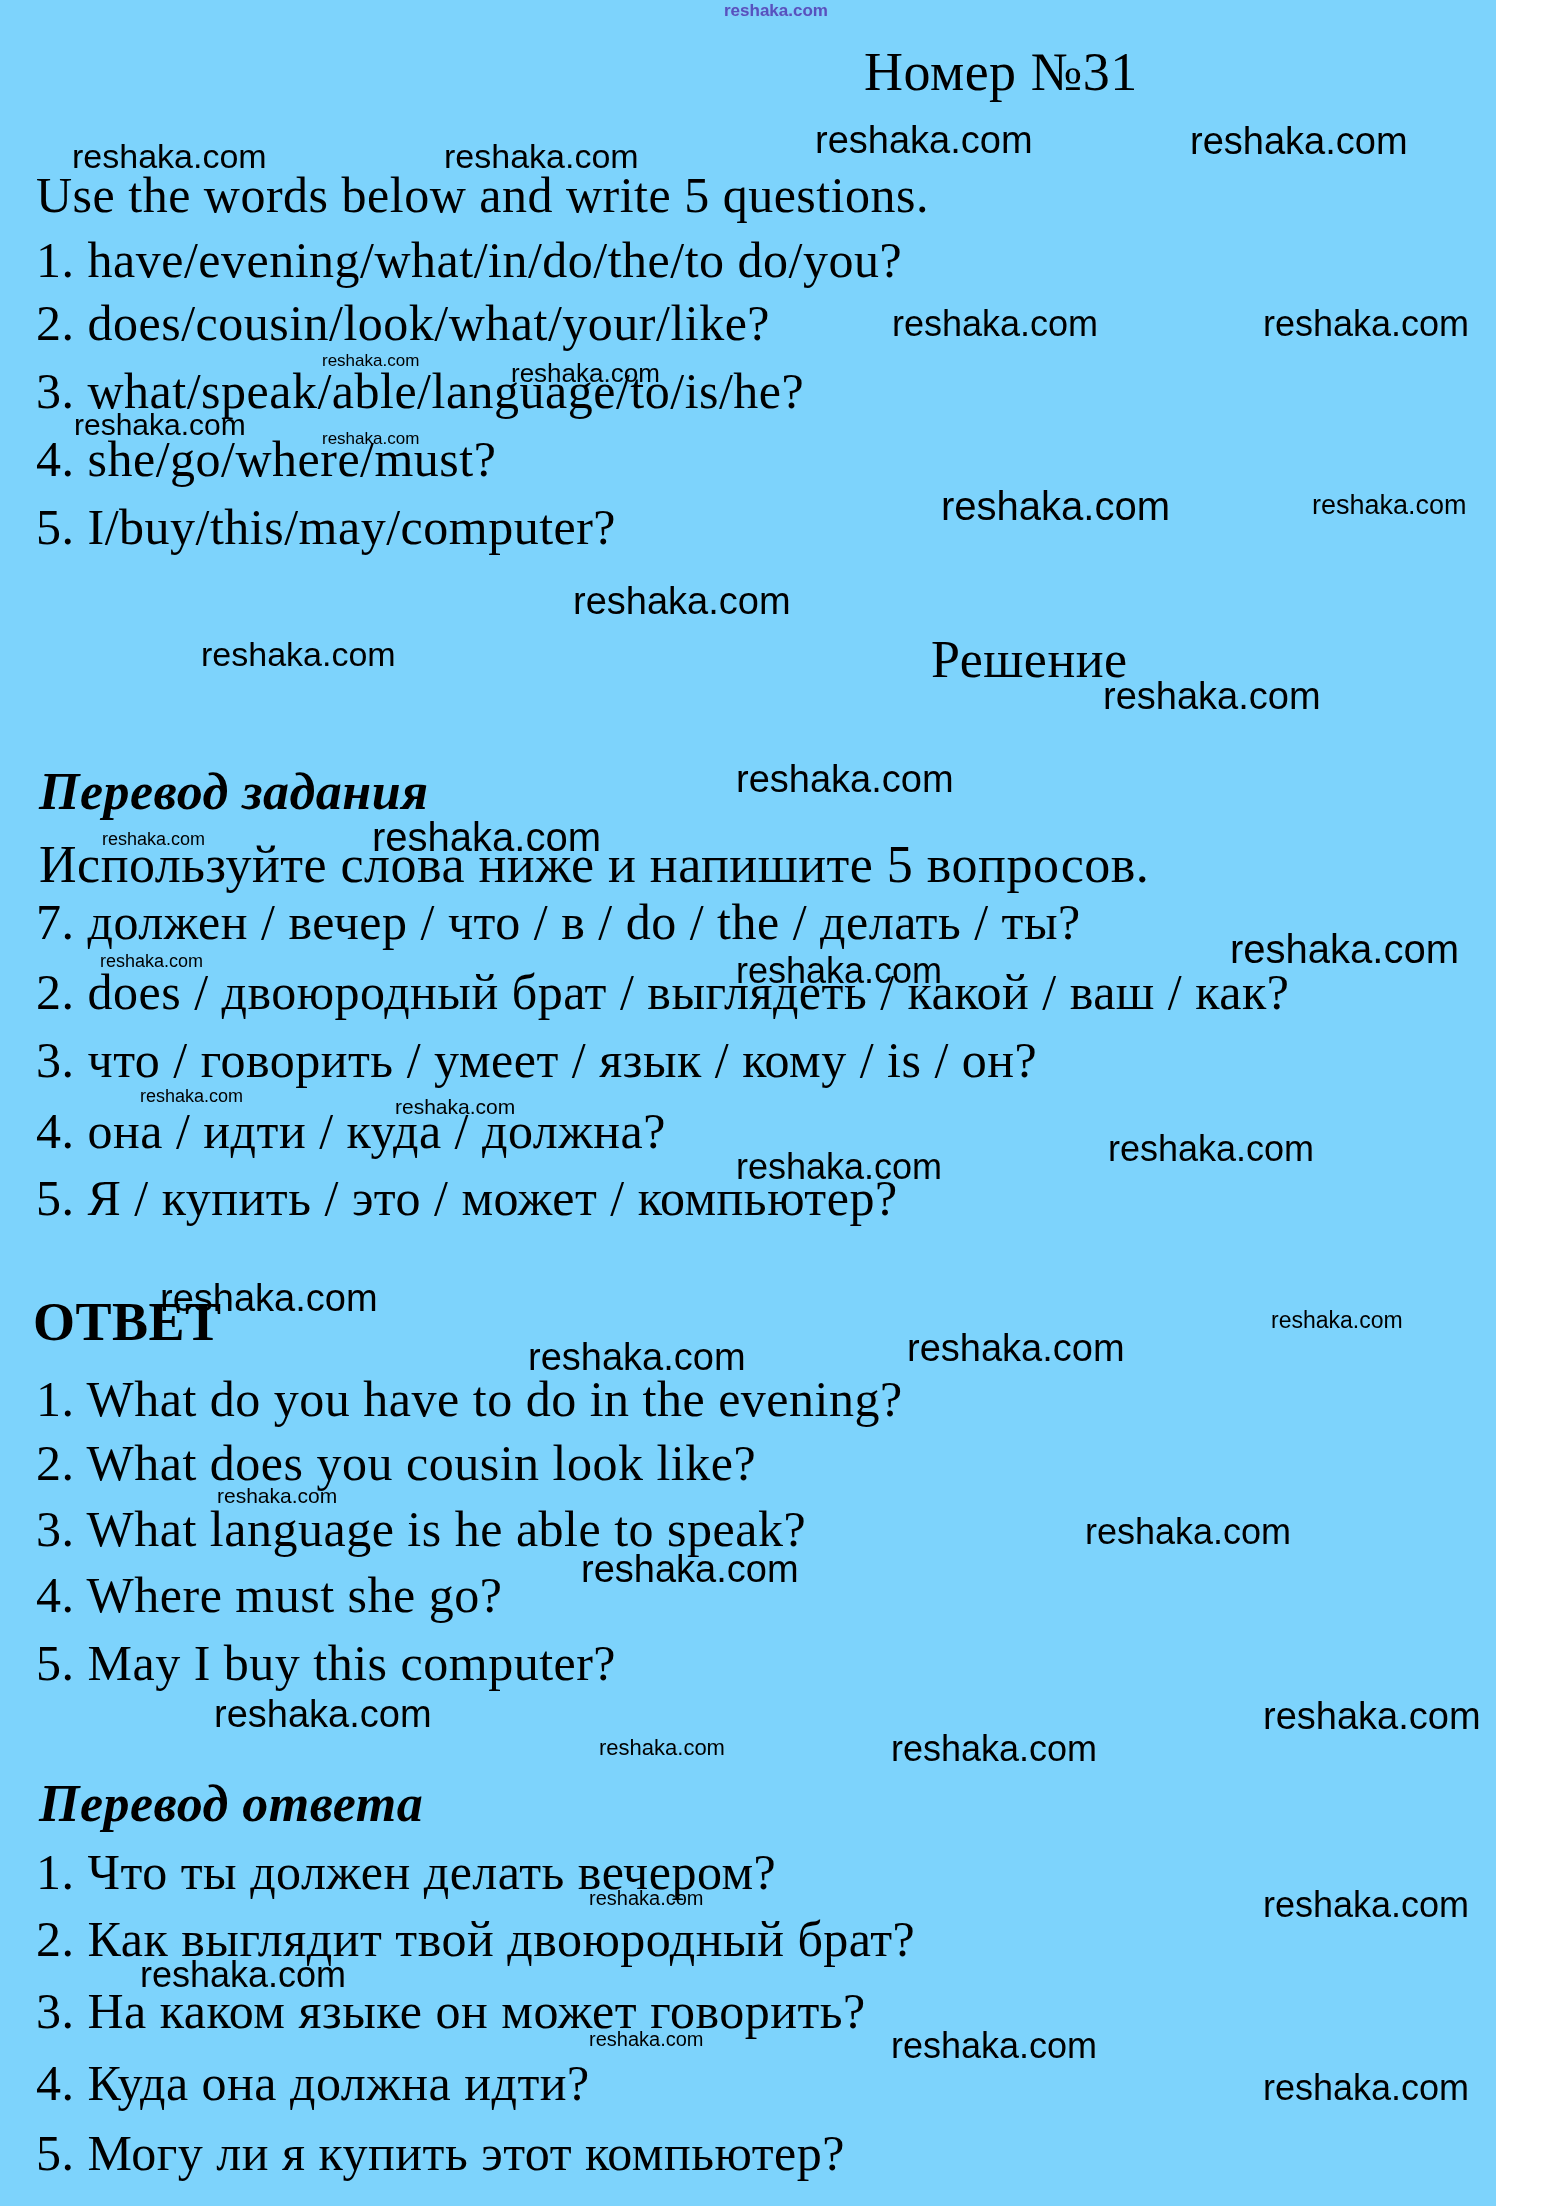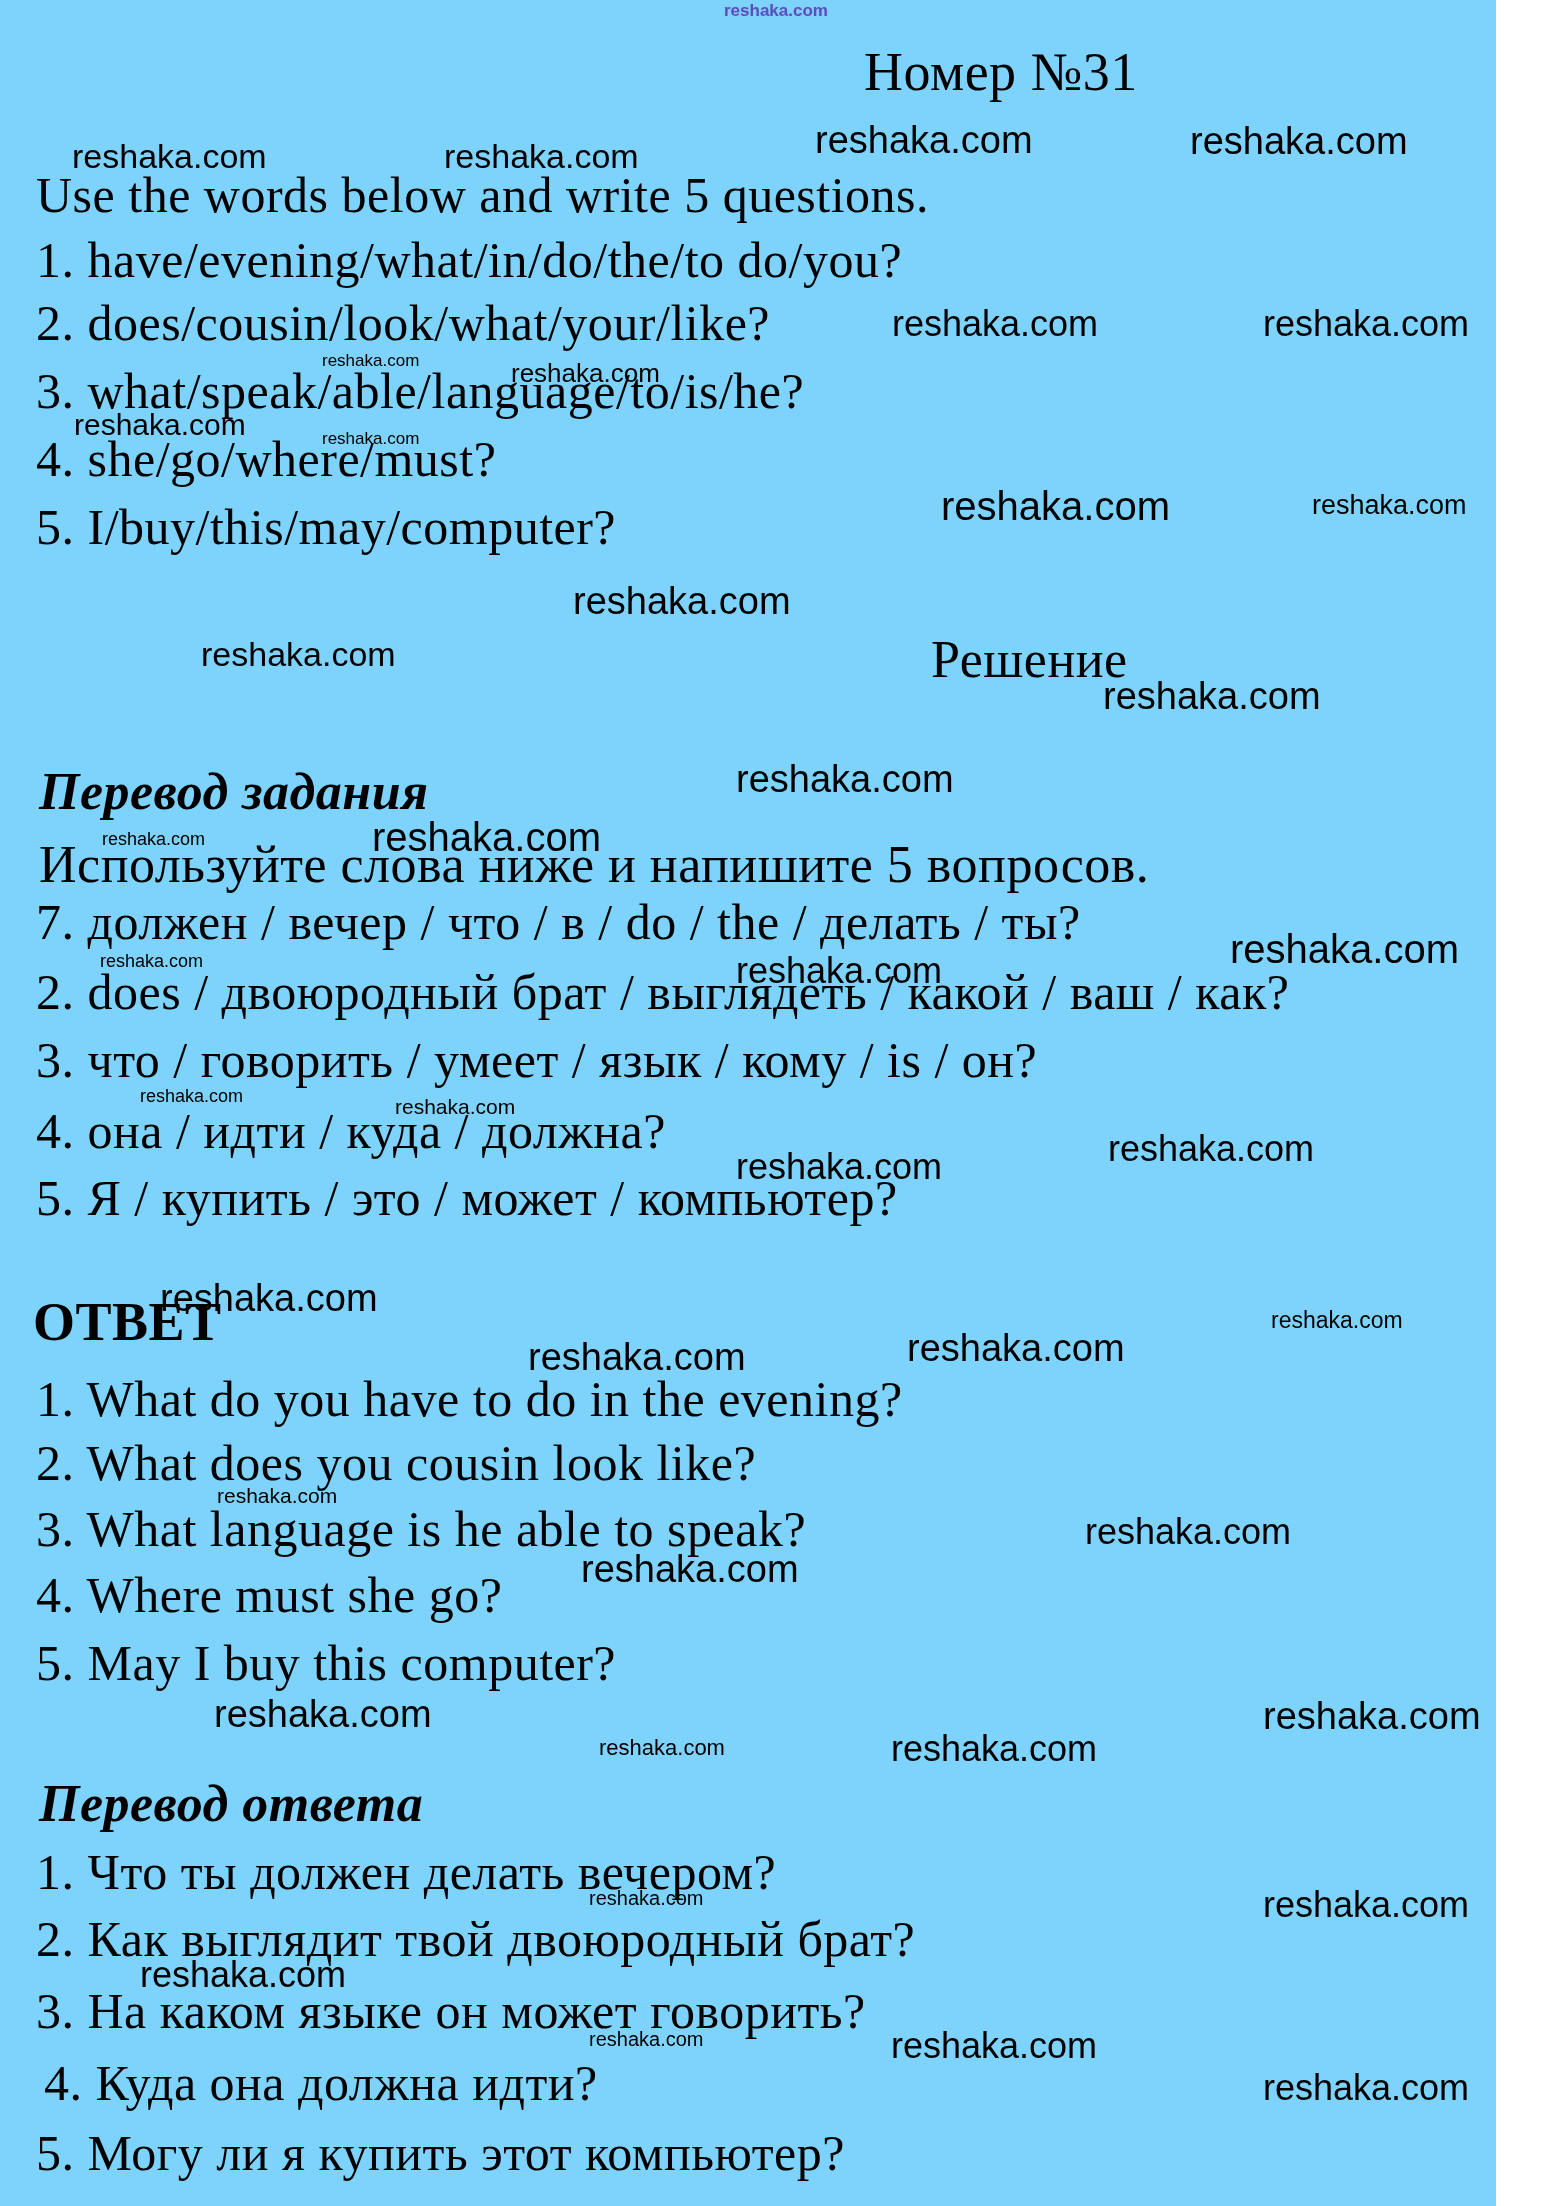--- a/index.html
+++ b/index.html
@@ -111,16 +111,16 @@
   <div class="t" style="top:1373px;">1. What do you have to do in the evening?</div>
   <div class="t" style="top:1437px;">2. What does you cousin look like?</div>
   <div class="t" style="top:1503px;">3. What language is he able to speak?</div>
   <div class="t" style="top:1569px;">4. Where must she go?</div>
   <div class="t" style="top:1637px;">5. May I buy this computer?</div>
 
   <div class="t heading bold-italic" style="left:39px; top:1777px;">Перевод ответа</div>
   <div class="t" style="top:1846px;">1. Что ты должен делать вечером?</div>
   <div class="t" style="top:1913px;">2. Как выглядит твой двоюродный брат?</div>
   <div class="t" style="top:1985px;">3. На каком языке он может говорить?</div>
-  <div class="t" style="top:2057px;margin-left:8px;">4. Куда она должна идти?</div>
+  <div class="t" style="top:2057px;">4. Куда она должна идти?</div>
   <div class="t" style="top:2127px;">5. Могу ли я купить этот компьютер?</div>
 
 </div>
 
 </body></html>

